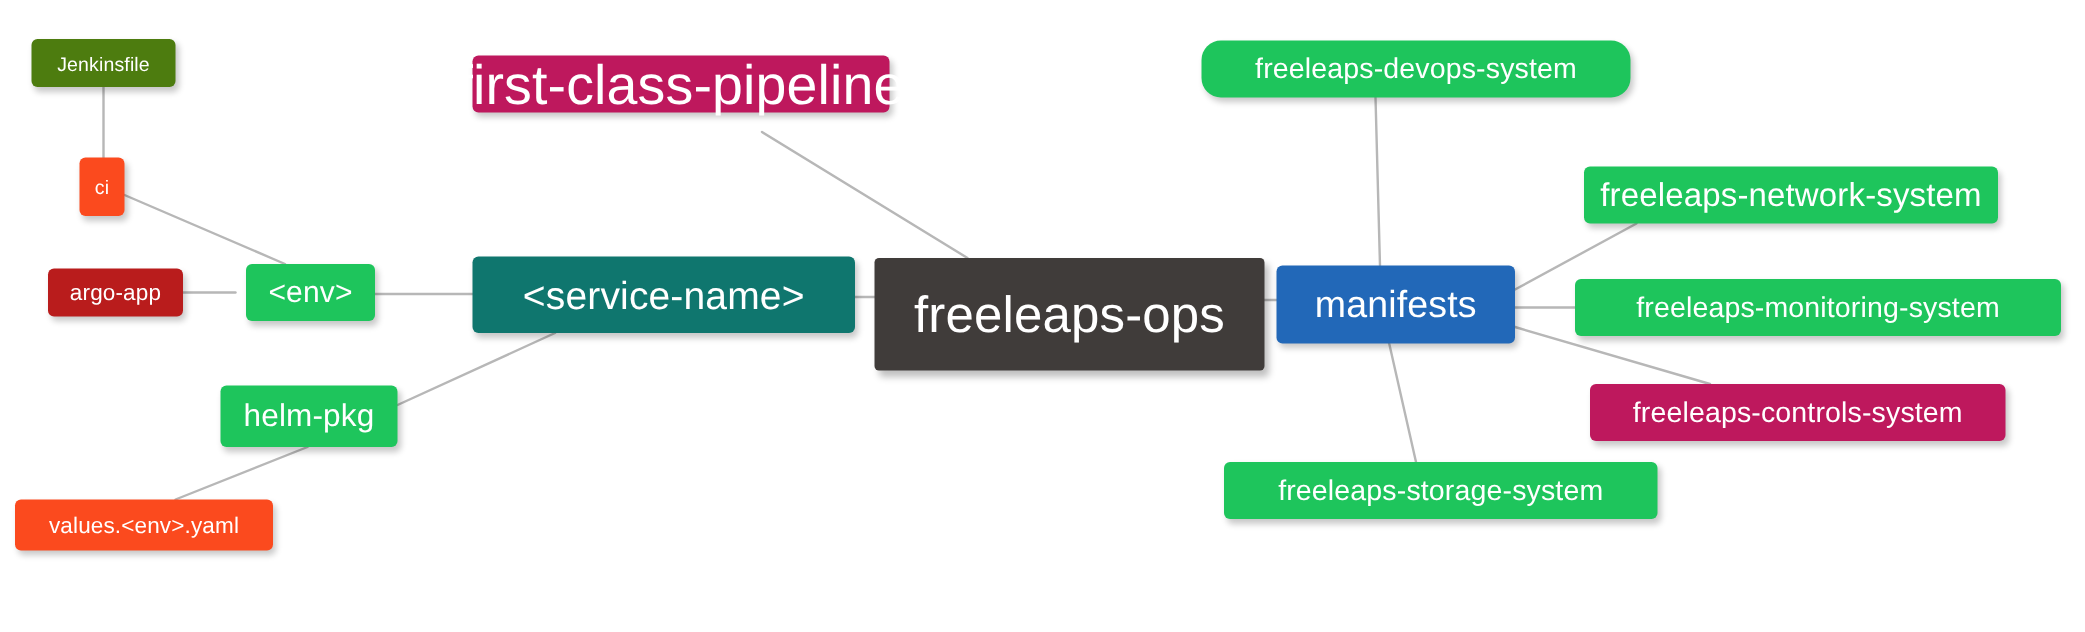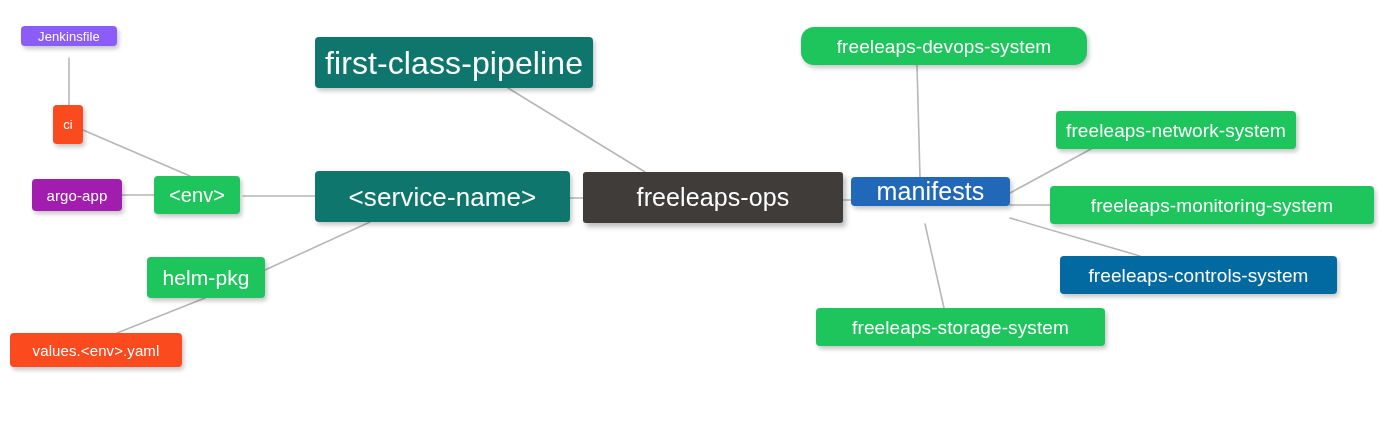--- a/index.html
+++ b/index.html
@@ -66,59 +66,59 @@
       <line x1="508" y1="88" x2="645" y2="172" stroke="#b7b7b7" stroke-width="1.6" stroke-linecap="round"></line>
       <line x1="570" y1="198" x2="583" y2="198" stroke="#b7b7b7" stroke-width="1.6" stroke-linecap="round"></line>
       <line x1="843" y1="200" x2="851" y2="200" stroke="#b7b7b7" stroke-width="1.6" stroke-linecap="round"></line>
       <line x1="920" y1="177" x2="917" y2="65" stroke="#b7b7b7" stroke-width="1.6" stroke-linecap="round"></line>
       <line x1="1010" y1="193" x2="1091" y2="149" stroke="#b7b7b7" stroke-width="1.6" stroke-linecap="round"></line>
       <line x1="1010" y1="205" x2="1050" y2="205" stroke="#b7b7b7" stroke-width="1.6" stroke-linecap="round"></line>
       <line x1="1010" y1="218" x2="1140" y2="256" stroke="#b7b7b7" stroke-width="1.6" stroke-linecap="round"></line>
       <line x1="925" y1="224" x2="944" y2="308" stroke="#b7b7b7" stroke-width="1.6" stroke-linecap="round"></line>
     </svg>
   <div id="node-layer">
-      <div class="node" style="left: 21px; top: 26px; width: 96px; height: 20px; background: #8b5cf6; font-size: 13px;">
+      <div class="node" style="left: 21px; top: 26px; width: 96px; height: 32px; background: #4d7c0f; font-size: 13px;">
         <span class="node-label">Jenkinsfile</span>
       </div>
       <div class="node" style="left: 53px; top: 105px; width: 30px; height: 39px; background: rgb(251, 74, 30); font-size: 13px;">
         <span class="node-label">ci</span>
       </div>
-      <div class="node" style="left: 32px; top: 179px; width: 90px; height: 32px; background: #a21caf; font-size: 15px; align-items: center;">
+      <div class="node" style="left: 32px; top: 179px; width: 90px; height: 32px; background: #b91c1c; font-size: 15px; align-items: center;">
         <span class="node-label">argo-app</span>
       </div>
-      <div class="node" style="left: 154px; top: 176px; width: 86px; height: 38px; background: rgb(30, 197, 92); font-size: 20px;">
+      <div class="node" style="left: 164px; top: 176px; width: 86px; height: 38px; background: rgb(30, 197, 92); font-size: 20px;">
         <span class="node-label">&lt;env&gt;</span>
       </div>
       <div class="node" style="left: 147px; top: 257px; width: 118px; height: 41px; background: rgb(30, 197, 92); font-size: 21px;">
         <span class="node-label">helm-pkg</span>
       </div>
       <div class="node" style="left: 10px; top: 333px; width: 172px; height: 34px; background: rgb(251, 74, 30); font-size: 15px;">
         <span class="node-label">values.&lt;env&gt;.yaml</span>
       </div>
-      <div class="node" style="left: 315px; top: 37px; width: 278px; height: 51px; background: #0f766e; font-size: 32px;">
+      <div class="node" style="left: 315px; top: 37px; width: 278px; height: 38px; background: #be185d; font-size: 37px;">
         <span class="node-label">first-class-pipeline</span>
       </div>
       <div class="node" style="left: 315px; top: 171px; width: 255px; height: 51px; background: #0f766e; font-size: 26px;">
         <span class="node-label">&lt;service-name&gt;</span>
       </div>
-      <div class="node root" style="left: 583px; top: 172px; width: 260px; height: 51px; background: rgb(64, 60, 58); font-size: 25px;">
+      <div class="node root" style="left: 583px; top: 172px; width: 260px; height: 75px; background: rgb(64, 60, 58); font-size: 34px;">
         <span class="node-label">freeleaps-ops</span>
       </div>
-      <div class="node" style="left: 851px; top: 177px; width: 159px; height: 29px; background: rgb(34, 104, 184); font-size: 25px;">
+      <div class="node" style="left: 851px; top: 177px; width: 159px; height: 52px; background: rgb(34, 104, 184); font-size: 25px;">
         <span class="node-label">manifests</span>
       </div>
       <div class="node" style="left: 801px; top: 27px; width: 286px; height: 38px; background: rgb(30, 197, 92); font-size: 19px; border-radius: 13px;">
         <span class="node-label">freeleaps-devops-system</span>
       </div>
-      <div class="node" style="left: 1056px; top: 111px; width: 240px; height: 38px; background: rgb(30, 197, 92); font-size: 19px;">
+      <div class="node" style="left: 1056px; top: 111px; width: 276px; height: 38px; background: rgb(30, 197, 92); font-size: 22px;">
         <span class="node-label">freeleaps-network-system</span>
       </div>
       <div class="node" style="left: 1050px; top: 186px; width: 324px; height: 38px; background: rgb(30, 197, 92); font-size: 19px; text-align: right;">
         <span class="node-label">freeleaps-monitoring-system</span>
       </div>
-      <div class="node" style="left: 1060px; top: 256px; width: 277px; height: 38px; background: #0369a1; font-size: 19px;">
+      <div class="node" style="left: 1060px; top: 256px; width: 277px; height: 38px; background: #be185d; font-size: 19px;">
         <span class="node-label">freeleaps-controls-system</span>
       </div>
       <div class="node" style="left: 816px; top: 308px; width: 289px; height: 38px; background: rgb(30, 197, 92); font-size: 19px; align-items: center;">
         <span class="node-label">freeleaps-storage-system</span>
       </div>
     </div>
 </div>
 
 </body></html>

